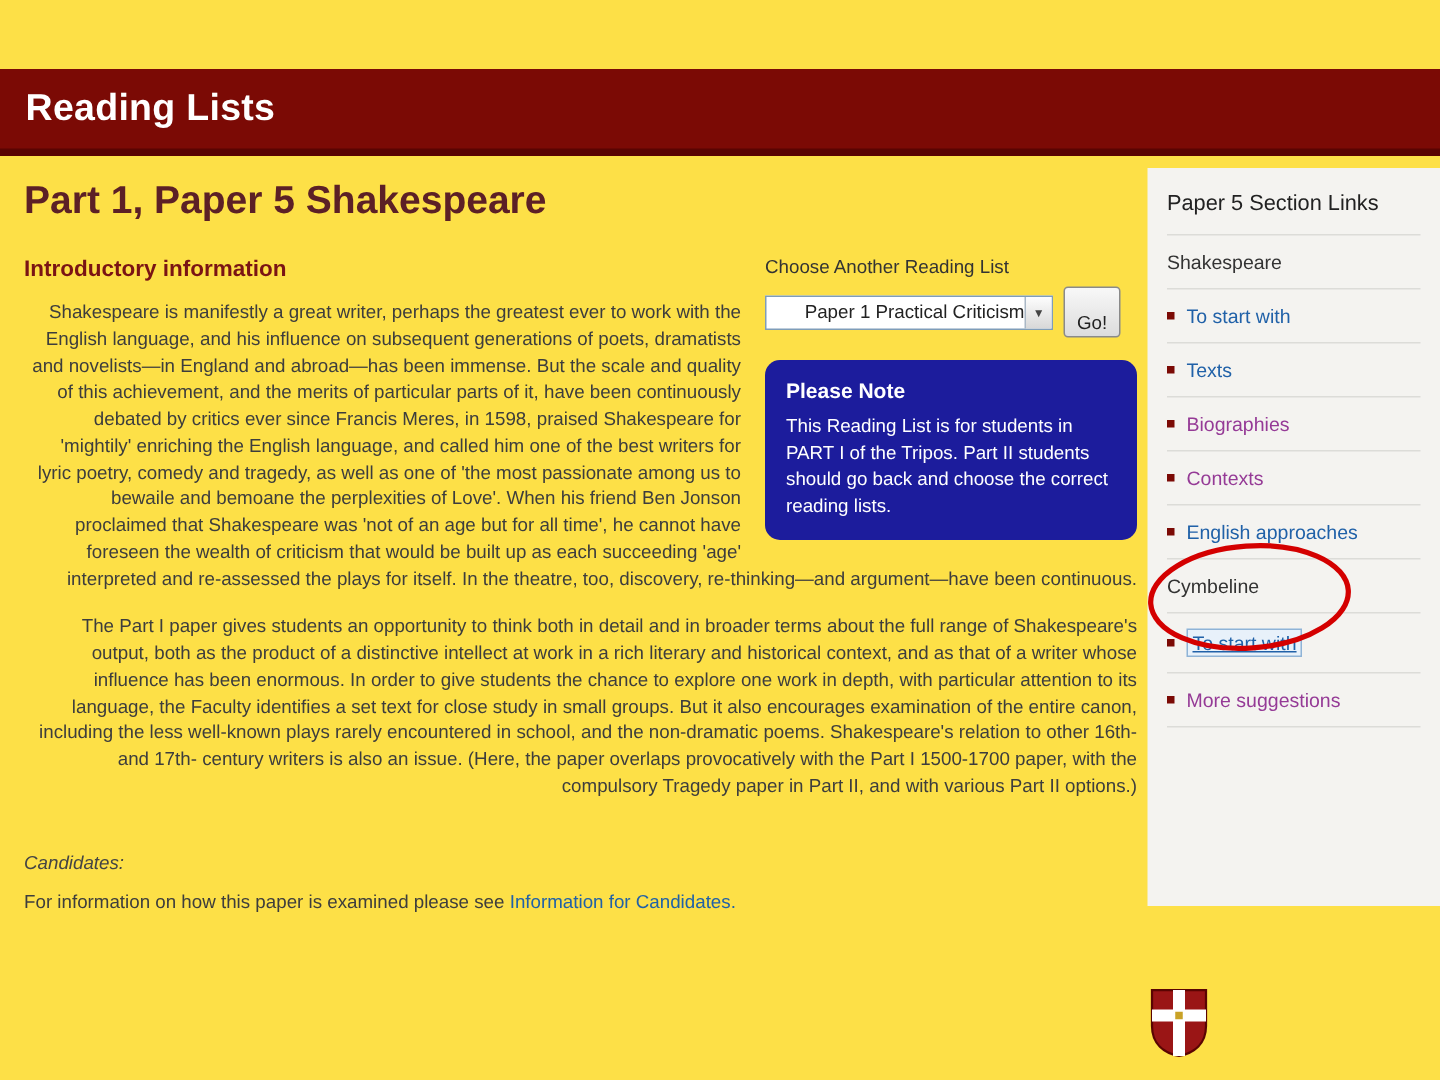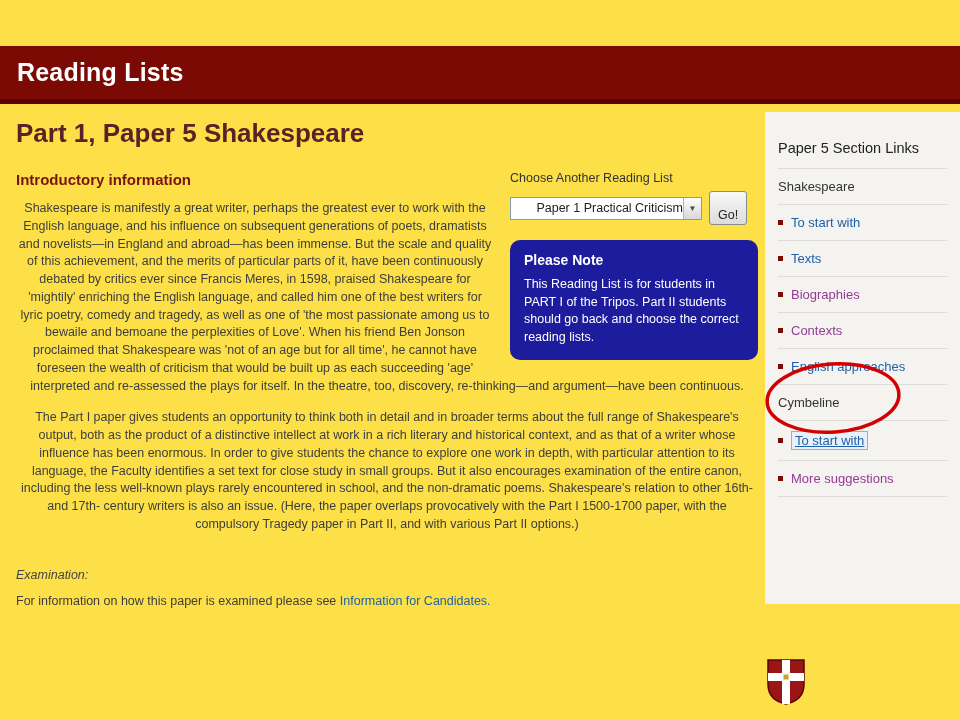--- a/index.html
+++ b/index.html
@@ -24,29 +24,29 @@
   .select-arrow { width:18px; height:21px; background:linear-gradient(#fdfdfd,#d8d8d8); border-left:1px solid #aab8c6;
                   display:flex; align-items:center; justify-content:center; font-size:8px; color:#444; }
   .go-btn { margin-left:7px; height:23px; padding:16px 8px; font-size:12.5px; color:#222;
             background:linear-gradient(#f8f8f8,#dcdcdc); border:1px solid #8a8a8a; border-radius:3px; cursor:pointer; }
 
   .note-box { margin-top:15px; background:#1c1c9c; border-radius:10px; padding:12px 14px 14px; color:#fff; }
   .note-title { font-size:14px; font-weight:bold; margin-bottom:8px; }
   .note-text { font-size:12.5px; line-height:1.4; }
 
   .intro-heading { color:#7a1414; font-size:15px; font-weight:bold; margin:4px 0 12px; }
-  .body-para { font-size:12.5px; line-height:1.42; color:#3d3d3d; margin-bottom:14px; text-align:center; }
+  .body-para { font-size:12.5px; line-height:1.42; color:#3d3d3d; margin-bottom:14px; text-align:right; }
 
   .exam-label { font-size:12.5px; font-style:italic; color:#444; margin-top:34px; }
   .exam-line { font-size:12.5px; color:#3d3d3d; margin-top:12px; }
   .exam-line a, .text-link { color:#2061a8; text-decoration:none; cursor:pointer; }
 
   
   .sidebar { position:absolute; left:765px; top:112px; width:195px; height:492px;
-             background:#f4f3f0; padding:12px 13px; }
+             background:#f4f3f0; padding:0 13px; }
   .sidebar-title { font-size:14.5px; color:#222; padding:16px 0 12px; border-bottom:1px solid #dcdcd8; }
   .sb-heading { font-size:13px; color:#333; padding:10px 0; border-bottom:1px solid #dcdcd8; }
   .sb-link-row { display:flex; align-items:center; padding:10px 0; border-bottom:1px solid #dcdcd8; cursor:pointer; }
   .sb-bullet { width:5px; height:5px; background:#7b0a05; margin-right:8px; flex:none; }
   .sb-link { font-size:13px; text-decoration:none; }
   .sb-link.blue { color:#2061a8; }
   .sb-link.visited { color:#953a96; }
   .sb-link.highlighted { text-decoration:underline; background:#e8f1fa; border:1px solid #8fb3d6; padding:1px 3px; }
 
   
@@ -86,21 +86,21 @@
       <div class="note-box">
         <div class="note-title">Please Note</div>
         <div class="note-text">This Reading List is for students in PART I of the Tripos. Part II students should go back and choose the correct reading lists.</div>
       </div>
     </div>
 
     <div class="intro-heading">Introductory information</div>
     <p class="body-para">Shakespeare is manifestly a great writer, perhaps the greatest ever to work with the English language, and his influence on subsequent generations of poets, dramatists and novelists—in England and abroad—has been immense. But the scale and quality of this achievement, and the merits of particular parts of it, have been continuously debated by critics ever since Francis Meres, in 1598, praised Shakespeare for 'mightily' enriching the English language, and called him one of the best writers for lyric poetry, comedy and tragedy, as well as one of 'the most passionate among us to bewaile and bemoane the perplexities of Love'. When his friend Ben Jonson proclaimed that Shakespeare was 'not of an age but for all time', he cannot have foreseen the wealth of criticism that would be built up as each succeeding 'age' interpreted and re-assessed the plays for itself. In the theatre, too, discovery, re-thinking—and argument—have been continuous.</p>
     <p class="body-para">The Part I paper gives students an opportunity to think both in detail and in broader terms about the full range of Shakespeare's output, both as the product of a distinctive intellect at work in a rich literary and historical context, and as that of a writer whose influence has been enormous. In order to give students the chance to explore one work in depth, with particular attention to its language, the Faculty identifies a set text for close study in small groups. But it also encourages examination of the entire canon, including the less well-known plays rarely encountered in school, and the non-dramatic poems. Shakespeare's relation to other 16th- and 17th- century writers is also an issue. (Here, the paper overlaps provocatively with the Part I 1500-1700 paper, with the compulsory Tragedy paper in Part II, and with various Part II options.)</p>
 
-    <div class="exam-label">Examination:</div>
+    <div class="exam-label">Candidates:</div>
     <div class="exam-line"><span>For information on how this paper is examined please see </span><a class="text-link">Information for Candidates.</a></div>
   </div>
 
   <div class="sidebar">
     <div class="sidebar-title">Paper 5 Section Links</div>
 
     <div class="sb-heading">Shakespeare</div>
 
     <div class="sb-link-row">
       <span class="sb-bullet"></span>

